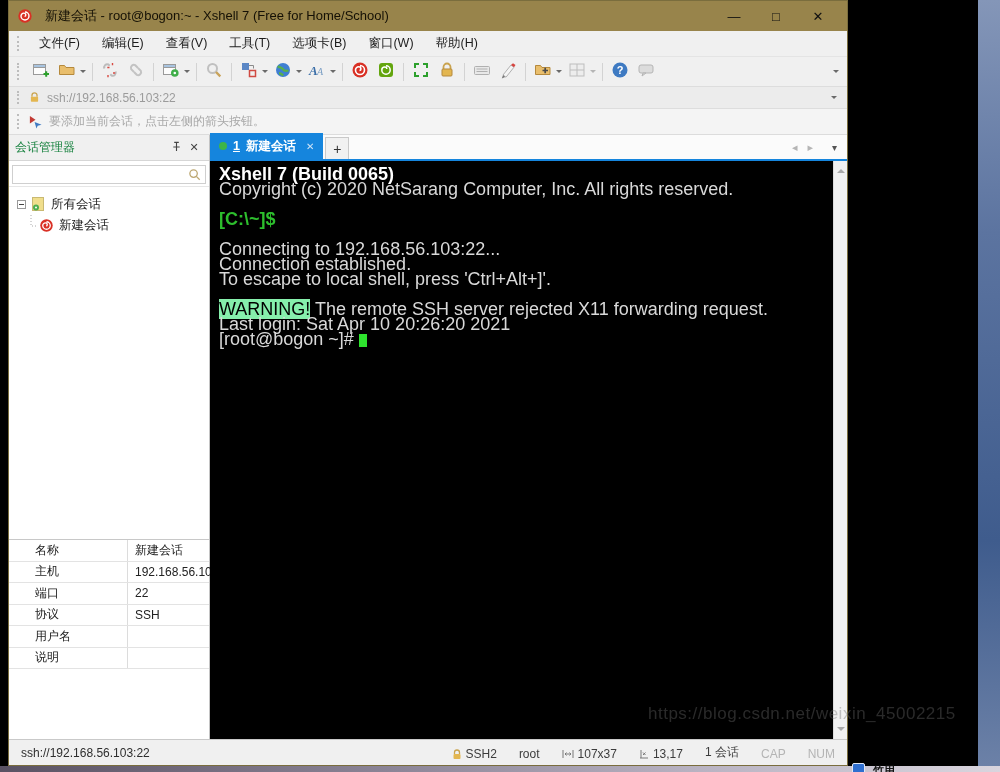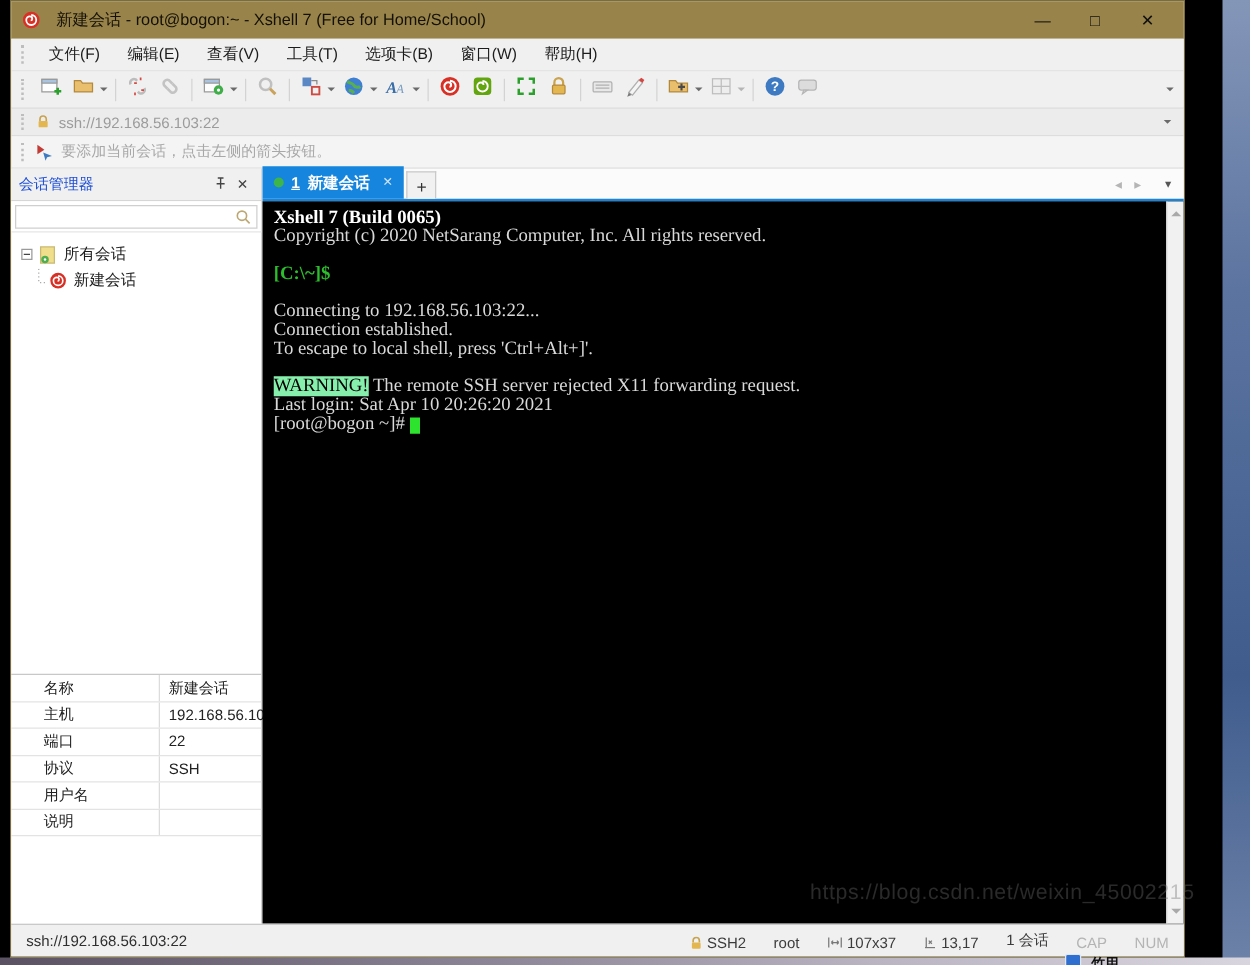--- a/index.html
+++ b/index.html
@@ -11,21 +11,21 @@
     background:linear-gradient(180deg,#8496b8 0%,#5c74a0 30%,#3d5millionen);
     background:linear-gradient(180deg,#8496b8 0%,#5c74a0 30%,#3f5c8d 70%,#6d82a8 100%); }
   .desk-bottom { position:absolute; left:0; bottom:0; width:1000px; height:6px;
     background:linear-gradient(90deg,#5a5263 0%,#8d8698 40%,#b9b3c2 70%,#d9d5de 100%); }
   .desk-frag { position:absolute; left:852px; top:763px; height:9px; overflow:hidden;
     display:flex; align-items:flex-start; gap:8px; z-index:5; }
   .desk-frag .dicon { width:13px; height:12px; background:#2f6fd0; border:1px solid #dfe7f5; border-radius:2px; }
   .desk-frag .dtext { font-size:11px; font-weight:bold; color:#111; }
 
   
-  .window { position:absolute; left:8px; top:0; width:940px; height:766px;
+  .window { position:absolute; left:8px; top:0; width:840px; height:766px;
     border:1px solid #7a6d3d; background:#f0f0f0; display:flex; flex-direction:column; }
 
   .titlebar { height:30px; background:#98844B; display:flex; align-items:center; padding:0 8px; flex:none; }
   .titlebar .ttext { font-size:13px; color:#141005; margin-left:7px; flex:1; white-space:nowrap; overflow:hidden; }
   .winbtn { width:42px; text-align:center; font-size:13px; color:#101010; cursor:default; }
 
   .menubar { height:25px; background:#f0f0f0; display:flex; align-items:center; padding-left:6px; flex:none; }
   .grip { width:4px; height:60%; border-left:2px dotted #bdbdbd; margin:0 7px 0 2px; flex:none; }
   #menubar-items { display:flex; }
   .menu-item { font-size:12.5px; color:#1c1c1c; padding:4px 11px; }
@@ -41,21 +41,21 @@
   .addr-text { font-size:12px; color:#9b9b9b; margin-left:6px; flex:1; }
 
   .infobar { height:26px; background:#f4f4f4; border-bottom:1px solid #dcdcdc; display:flex; align-items:center; padding-left:6px; flex:none; }
   .info-text { font-size:12px; color:#a8a8a8; margin-left:6px; }
 
   .main { flex:1; display:flex; min-height:0; }
 
   
   .leftpanel { width:201px; flex:none; background:#fff; border-right:1px solid #c4c4c4; display:flex; flex-direction:column; }
   .phead { height:26px; background:#f0f0f0; border-bottom:1px solid #d6d6d6; display:flex; align-items:center; padding:0 6px; flex:none; }
-  .phead .ptitle { font-size:12px; color:#1d4ed8; flex:1; }
+  .phead .ptitle { font-size:12px; color:#15803d; flex:1; }
   .phicon { width:18px; text-align:center; color:#444; font-size:11px; }
   .searchwrap { padding:3px 3px 2px 3px; background:#fff; border-bottom:1px solid #e6e6e6; position:relative; flex:none; }
   .searchwrap input { width:100%; height:19px; border:1px solid #cfcfcf; font-size:12px; padding:0 20px 0 4px; outline:none; }
   .searchwrap .mag { position:absolute; right:8px; top:6px; }
   .tree { padding:7px 16px 0 8px; flex:none; }
   .trow { display:flex; align-items:center; height:21px; font-size:12.5px; color:#1c1c1c; white-space:nowrap; }
   .expander { width:9px; height:9px; border:1px solid #9a9a9a; background:#fff; position:relative; margin-right:4px; flex:none; }
   .expander::after { content:""; position:absolute; left:1px; right:1px; top:3px; border-top:1px solid #444; }
   .connector { width:16px; height:20px; flex:none; }
   .ticon { margin-right:5px; flex:none; display:flex; }
@@ -76,21 +76,21 @@
   .tabindex { font-size:12.5px; font-weight:bold; text-decoration:underline; }
   .tablabel { font-size:12.5px; font-weight:bold; }
   .tabclose { font-size:10px; color:#cfe4f7; margin-left:4px; }
   .newtab { width:24px; height:22px; background:#f1f1f1; border:1px solid #c9c9c9; border-bottom:none;
     display:flex; align-items:center; justify-content:center; font-size:14px; color:#333; margin:0 0 0 2px; }
   .tab-spacer { flex:1; }
   .tabnav { color:#b5b5b5; font-size:11px; padding:0 5px; align-self:center; }
   .tabmenu { color:#555; font-size:10px; padding:0 10px 0 14px; align-self:center; }
 
   .terminal { flex:1; background:#000; position:relative; padding:6px 20px 0 9px;
-    font-family:Liberation Serif, serif; font-size:15px; line-height:15px; color:#d9d9d9;
+    font-family:Liberation Sans, sans-serif; font-size:18px; line-height:15px; color:#d9d9d9;
     overflow:hidden; }
   .tline { white-space:pre; }
   .tline .b { font-weight:bold; color:#fff; }
   .tline .g { color:#2DBE2D; font-weight:bold; }
   .tline .inv { background:#86efac; color:#000; }
   .tline .cur { display:inline-block; width:8px; height:13px; background:#2ee32e; vertical-align:-2px; }
   .scrollbar { position:absolute; right:0; top:0; bottom:0; width:14px; background:#f1f1f1; border-left:1px solid #dcdcdc;
     display:flex; flex-direction:column; justify-content:space-between; align-items:center; padding:3px 0; }
   .chev { width:0; height:0; border:4px solid transparent; }
   .chev.up { border-bottom-color:#a9a9a9; margin-top:1px; }

